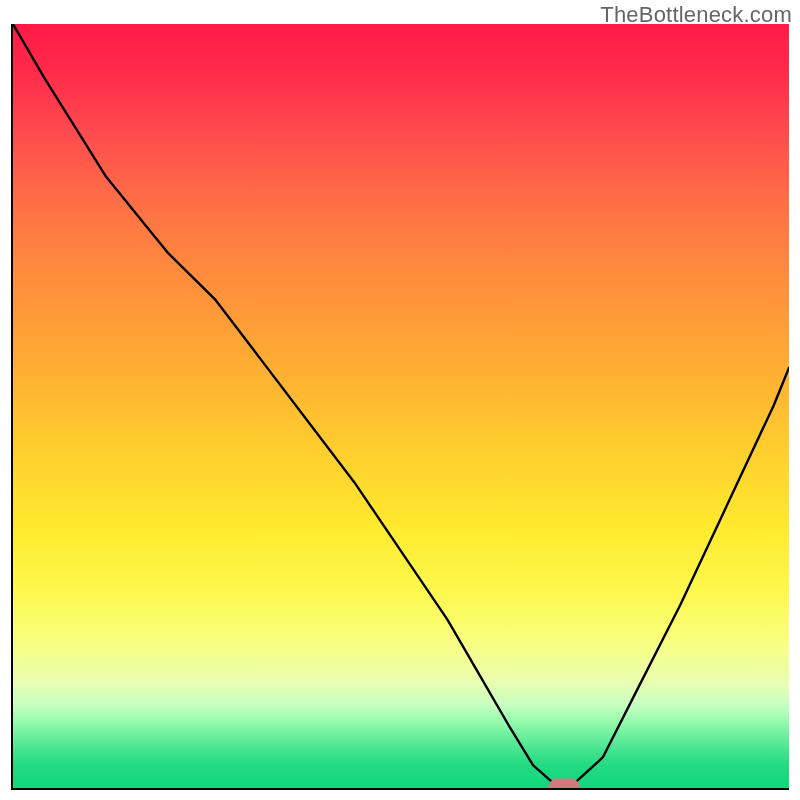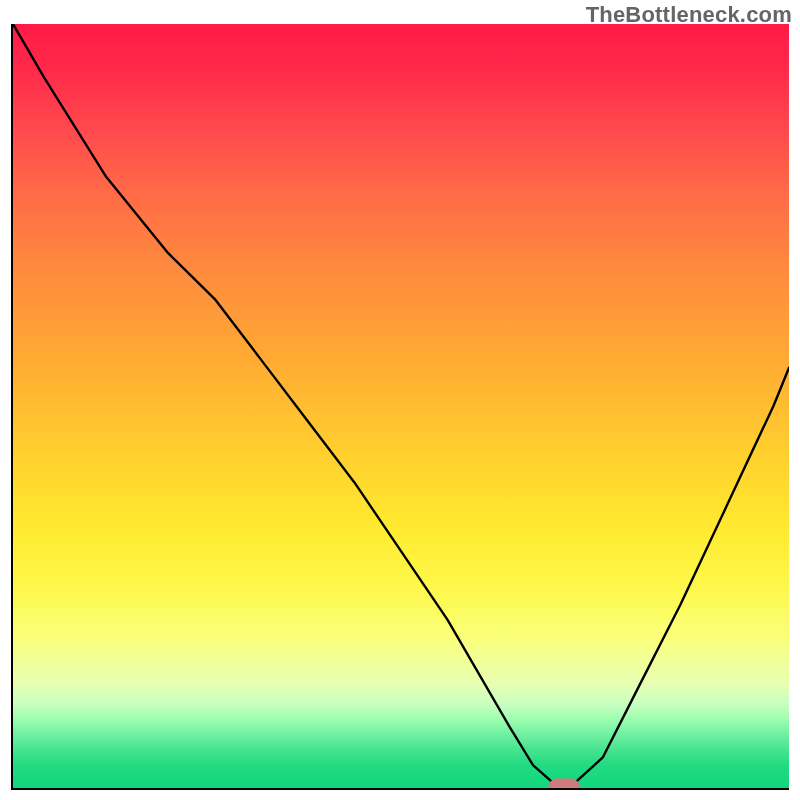--- a/index.html
+++ b/index.html
@@ -16,21 +16,21 @@
     width: 800px;
     height: 800px;
     background: #ffffff;
   }
   .watermark {
     position: absolute;
     top: 2px;
     right: 8px;
     color: #656565;
     font-size: 22px;
-    font-weight: 700;
+    font-weight: 400;
     letter-spacing: 0.2px;
     z-index: 10;
   }
   .plot-area {
     position: absolute;
     left: 11px;
     top: 24px;
     width: 778px;
     height: 766px;
     box-sizing: border-box;

